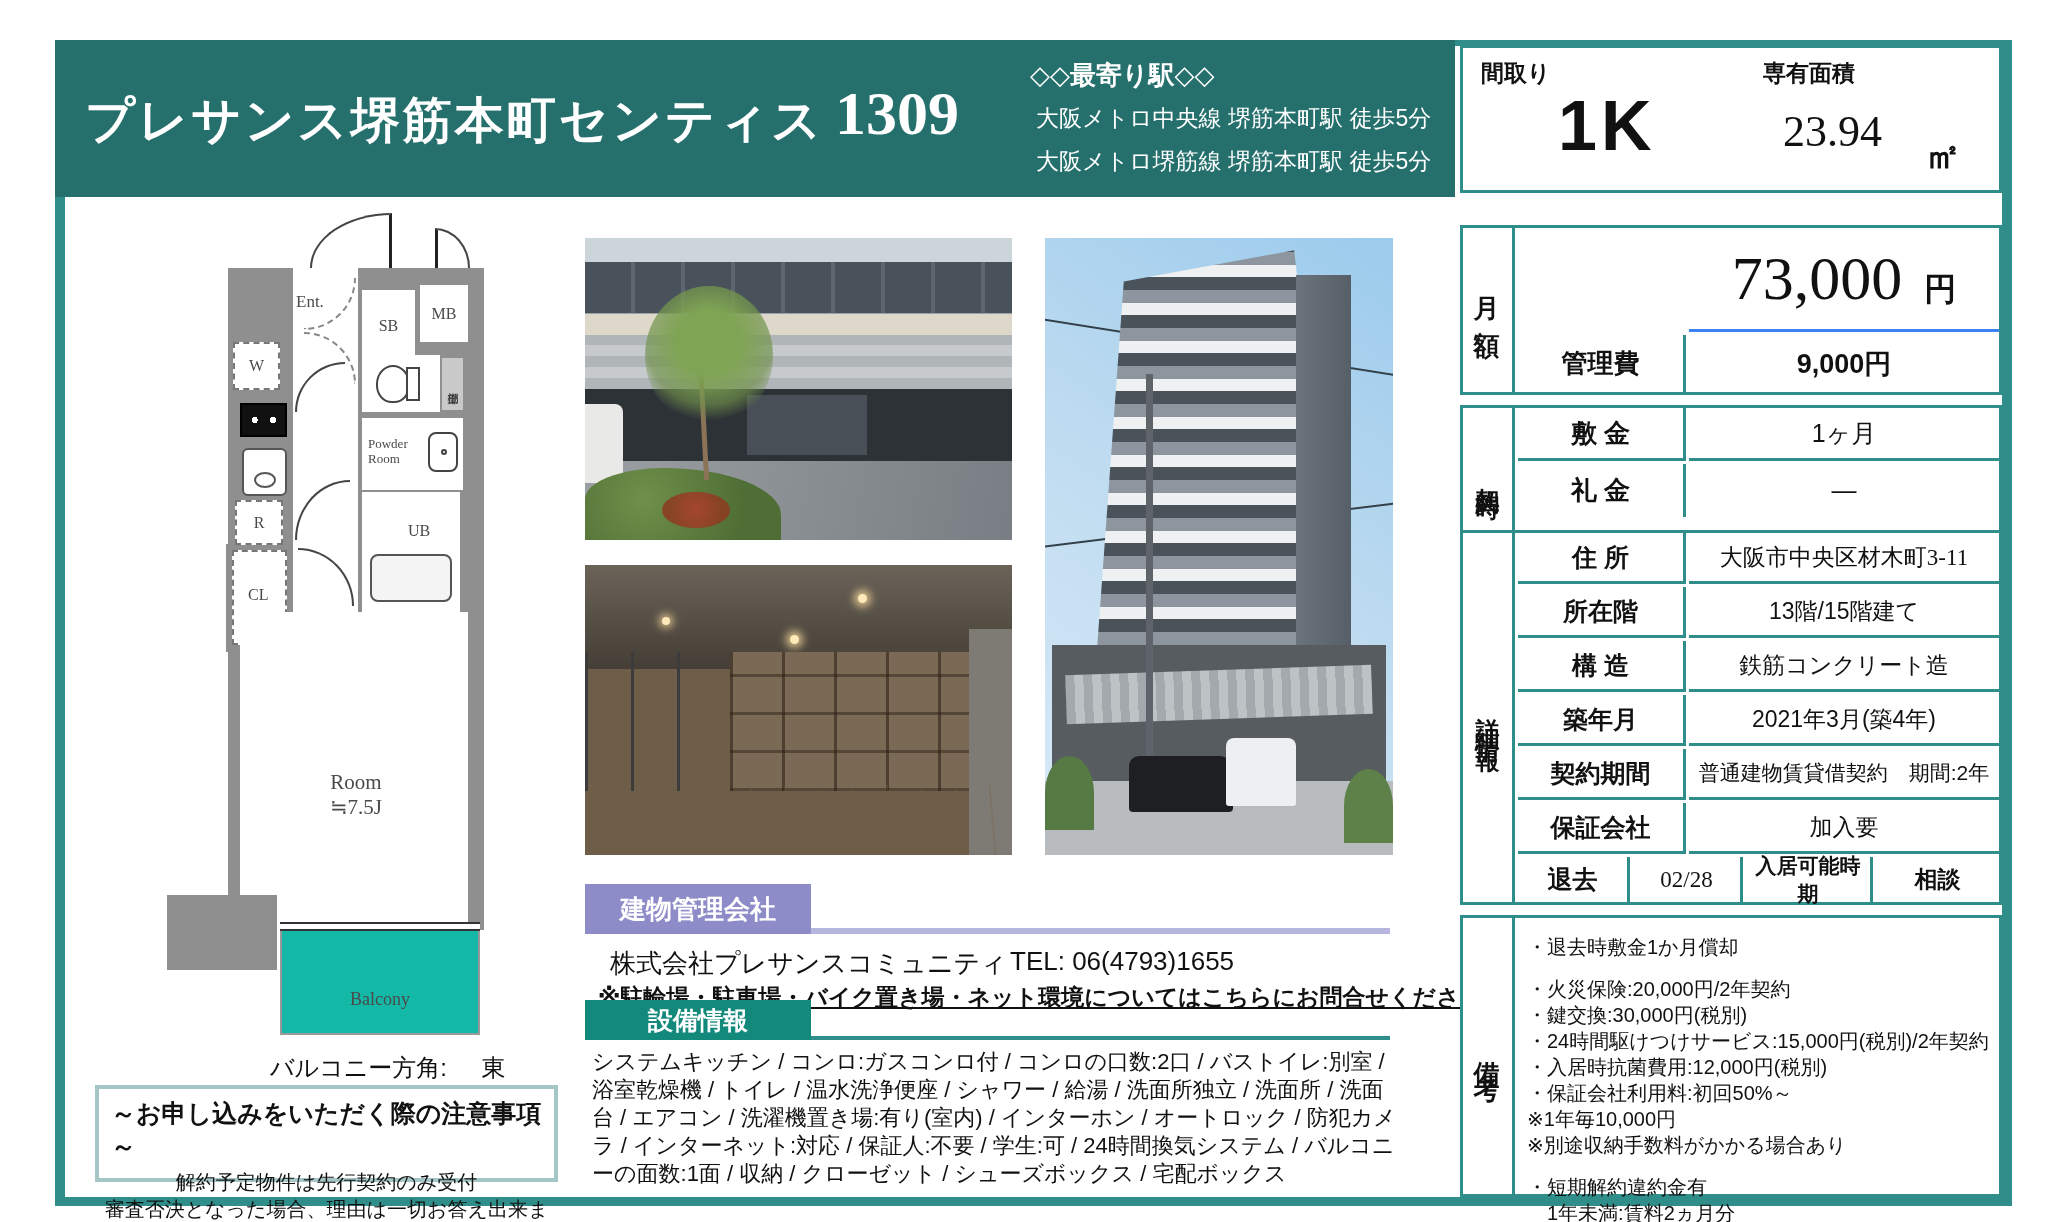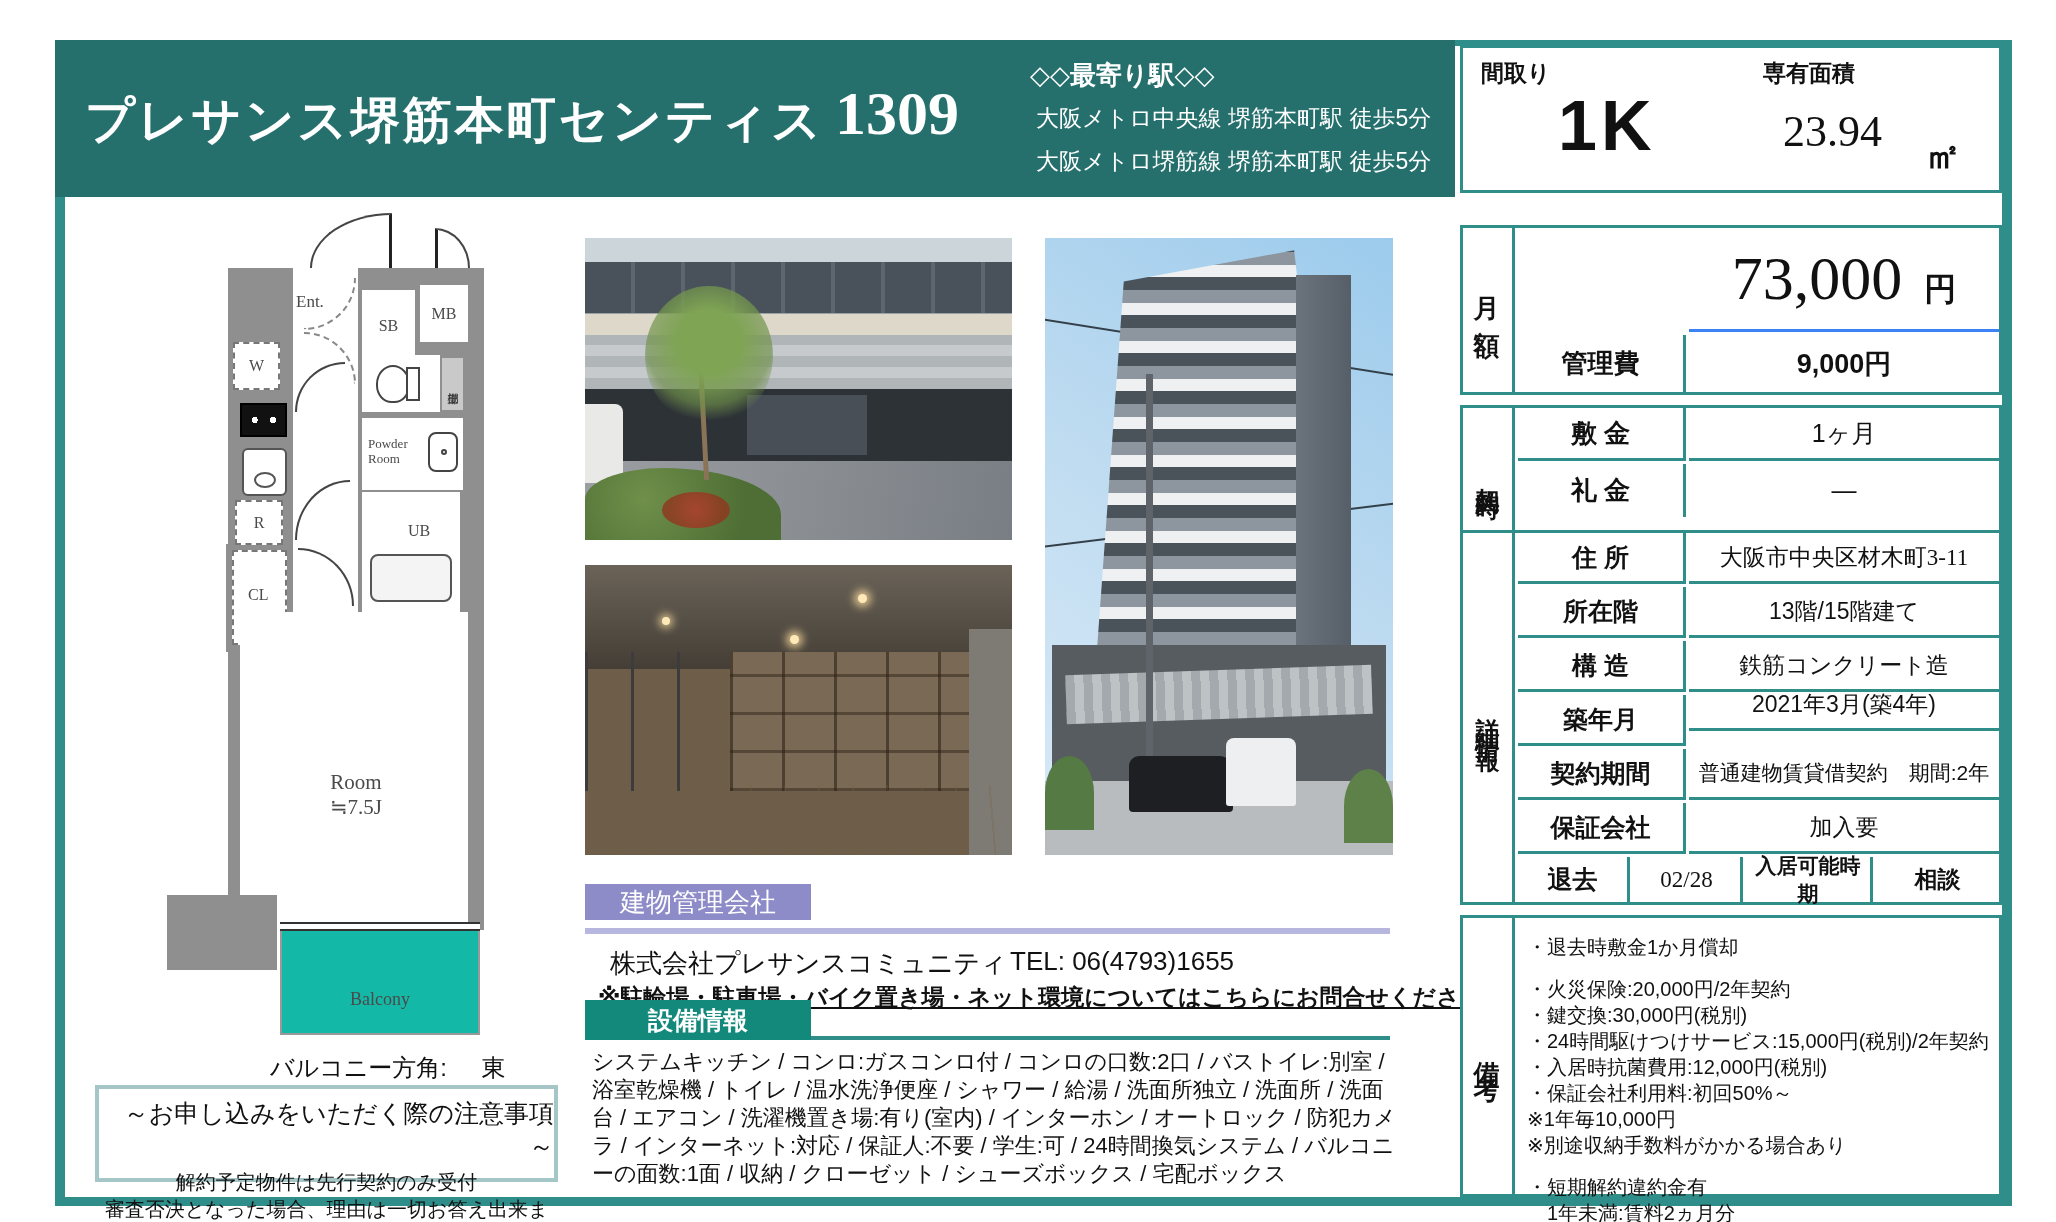--- a/index.html
+++ b/index.html
@@ -120,21 +120,21 @@
       <div class="fp-lab cell" style="left:0;top:58px;width:100%;font-size:18px;justify-content:center;display:flex;">Balcony</div>
     </div>
   </div>
 
   <div class="abs" style="left:270px;top:1052px;font-size:24px;">
     <span>バルコニー方角:</span>
     <span style="margin-left:28px;">東</span>
   </div>
 
   <div class="abs" style="left:95px;top:1085px;width:463px;height:97px;border:4px solid #a5c6c6;background:#fff;">
-    <div style="text-align:right;font-weight:normal;font-size:25px;margin-top:8px;padding-left:12px;">～お申し込みをいただく際の注意事項～</div>
+    <div style="text-align:left;font-weight:bold;font-size:25px;margin-top:8px;padding-left:12px;">～お申し込みをいただく際の注意事項～</div>
     <div style="text-align:center;font-size:20px;margin-top:6px;">解約予定物件は先行契約のみ受付</div>
     <div style="text-align:center;font-size:20px;">審査否決となった場合、理由は一切お答え出来ません</div>
   </div>
 
   <div class="abs" style="left:585px;top:238px;width:427px;height:302px;overflow:hidden;background:#9aa2a8;">
     <div class="abs" style="left:0;top:0;width:100%;height:8%;background:#ccd5da;"></div>
     <div class="abs" style="left:0;top:8%;width:100%;height:17%;background:repeating-linear-gradient(90deg,#49525a 0 46px,#5d666e 46px 50px);"></div>
     <div class="abs" style="left:0;top:25%;width:100%;height:7%;background:#ddd8ca;"></div>
     <div class="abs" style="left:0;top:32%;width:100%;height:18%;background:repeating-linear-gradient(0deg,#b0b5b8 0 11px,#c6cacc 11px 22px);"></div>
     <div class="abs" style="left:0;top:50%;width:100%;height:24%;background:#2d3237;"></div>
@@ -171,21 +171,21 @@
     <div class="abs" style="left:6%;top:70%;width:88%;height:8%;background:repeating-linear-gradient(90deg,#a3a9ad 0 9px,#bdc2c5 9px 18px);transform:rotate(-2deg);"></div>
     <div class="abs" style="left:0;top:88%;width:100%;height:12%;background:#b9bcbe;"></div>
     <div class="abs" style="left:29%;top:22%;width:7px;height:66%;background:#5f646a;"></div>
     <div class="abs" style="left:24%;top:84%;width:30%;height:9%;background:#1d1f22;border-radius:10px 14px 4px 4px;"></div>
     <div class="abs" style="left:52%;top:81%;width:20%;height:11%;background:#edeff0;border-radius:8px 8px 3px 3px;"></div>
     <div class="abs" style="left:0;top:84%;width:14%;height:12%;border-radius:50% 50% 0 0;background:#567a43;"></div>
     <div class="abs" style="left:86%;top:86%;width:14%;height:12%;border-radius:50% 50% 0 0;background:#5d8148;"></div>
   </div>
 
   <div class="abs" style="left:585px;top:928px;width:805px;height:6px;background:#b7b6de;"></div>
-  <div class="abs cell" style="left:585px;top:884px;width:226px;height:36px;background:#8d8cc8;color:#fff;font-weight:normal;font-size:26px;">
+  <div class="abs cell" style="left:585px;top:884px;width:226px;height:50px;background:#8d8cc8;color:#fff;font-weight:bold;font-size:26px;">
     <span>建物管理会社</span>
   </div>
   <div class="abs" style="left:610px;top:946px;font-size:26px;">株式会社プレサンスコミュニティ</div>
   <div class="abs" style="left:1010px;top:946px;font-size:26px;">TEL: 06(4793)1655</div>
   <div class="abs" style="left:598px;top:982px;font-size:23px;font-weight:bold;text-decoration:underline;white-space:nowrap;">※駐輪場・駐車場・バイク置き場・ネット環境についてはこちらにお問合せください。</div>
 
   <div class="abs" style="left:585px;top:1036px;width:805px;height:4px;background:#2f8e89;"></div>
   <div class="abs cell" style="left:585px;top:1000px;width:226px;height:40px;background:#12897b;color:#fff;font-weight:bold;font-size:25px;">
     <span>設備情報</span>
   </div>
@@ -220,21 +220,21 @@
   <div class="abs tbl" style="left:1460px;top:530px;width:542px;height:375px;">
     <div class="abs vlabel" style="left:0;top:0;width:52px;height:100%;font-size:24px;letter-spacing:10px;border-right:3px solid #2f8e89;">詳細情報</div>
 
     <div class="abs cell rowlab" style="left:55px;top:0px;width:168px;height:51px;border-right:3px solid #2f8e89;border-bottom:3px solid #2f8e89;">住 所</div>
     <div class="abs cell rowval serif" style="left:226px;top:0px;width:310px;height:51px;border-bottom:3px solid #2f8e89;">大阪市中央区材木町3-11</div>
     <div class="abs cell rowlab" style="left:55px;top:54px;width:168px;height:51px;border-right:3px solid #2f8e89;border-bottom:3px solid #2f8e89;">所在階</div>
     <div class="abs cell rowval" style="left:226px;top:54px;width:310px;height:51px;border-bottom:3px solid #2f8e89;">13階/15階建て</div>
     <div class="abs cell rowlab" style="left:55px;top:108px;width:168px;height:51px;border-right:3px solid #2f8e89;border-bottom:3px solid #2f8e89;">構 造</div>
     <div class="abs cell rowval" style="left:226px;top:108px;width:310px;height:51px;border-bottom:3px solid #2f8e89;">鉄筋コンクリート造</div>
     <div class="abs cell rowlab" style="left:55px;top:162px;width:168px;height:51px;border-right:3px solid #2f8e89;border-bottom:3px solid #2f8e89;">築年月</div>
-    <div class="abs cell rowval" style="left:226px;top:147px;width:310px;height:51px;border-bottom:3px solid #2f8e89;">2021年3月(築4年)</div>
+    <div class="abs cell rowval" style="left:226px;top:162px;width:310px;height:51px;border-bottom:3px solid #2f8e89;">2021年3月(築4年)</div>
     <div class="abs cell rowlab" style="left:55px;top:216px;width:168px;height:51px;border-right:3px solid #2f8e89;border-bottom:3px solid #2f8e89;">契約期間</div>
     <div class="abs cell rowval" style="left:226px;top:216px;width:310px;height:51px;border-bottom:3px solid #2f8e89;font-size:21px;">普通建物賃貸借契約　期間:2年</div>
     <div class="abs cell rowlab" style="left:55px;top:270px;width:168px;height:51px;border-right:3px solid #2f8e89;border-bottom:3px solid #2f8e89;">保証会社</div>
     <div class="abs cell rowval" style="left:226px;top:270px;width:310px;height:51px;border-bottom:3px solid #2f8e89;">加入要</div>
 
     <div class="abs cell rowlab" style="left:55px;top:324px;width:112px;height:45px;border-right:3px solid #2f8e89;">退去</div>
     <div class="abs cell rowval serif" style="left:170px;top:324px;width:110px;height:45px;border-right:3px solid #2f8e89;">02/28</div>
     <div class="abs cell" style="left:283px;top:324px;width:127px;height:45px;border-right:3px solid #2f8e89;font-size:21px;font-weight:bold;">入居可能時期</div>
     <div class="abs cell rowval" style="left:413px;top:324px;width:123px;height:45px;font-weight:bold;text-align:center;">相談</div>
   </div>

